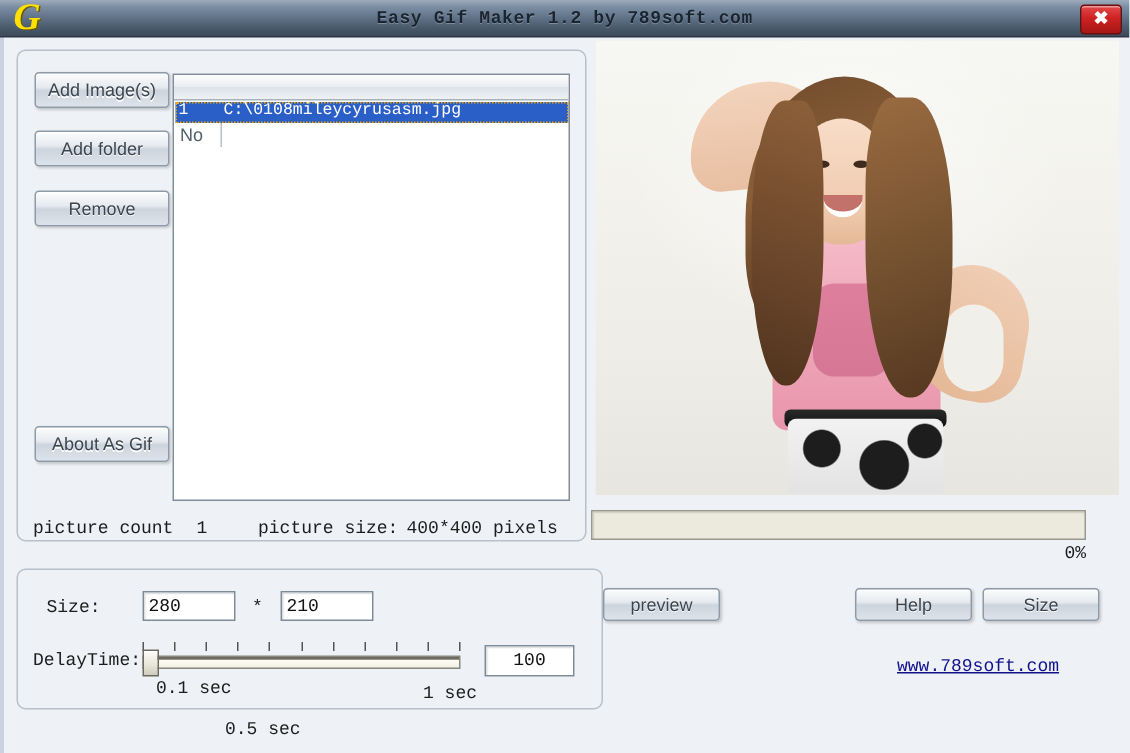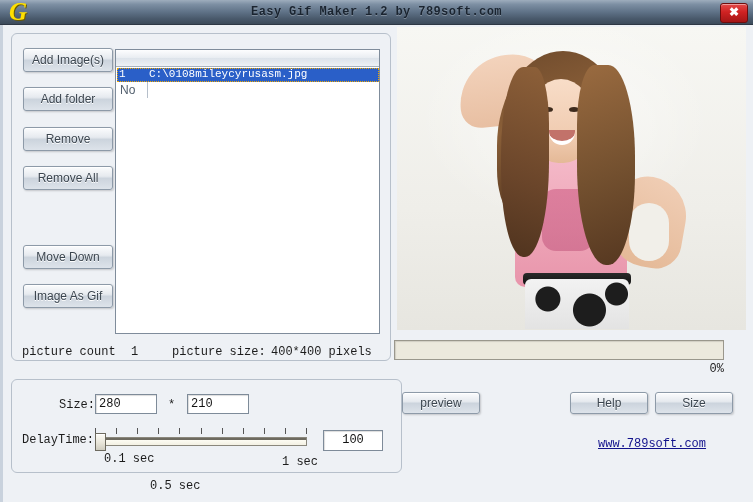--- a/index.html
+++ b/index.html
@@ -201,21 +201,21 @@
     position:absolute;left:640px;top:362px;width:84px;height:14px;
     text-align:right;font-family:"Liberation Mono",monospace;font-size:12px;
     color:#1c1c1c;
   }
 
   
   .lbl{
     position:absolute;font-family:"Liberation Mono",monospace;font-size:12px;
     color:#1c1c1c;white-space:nowrap;
   }
-  #lbl-size{left:31px;top:398px;margin-left:28px;}
+  #lbl-size{left:31px;top:398px;}
   #lbl-star{left:168px;top:398px;}
   #lbl-delay{left:22px;top:433px;}
   #lbl-s01{left:80px;top:452px;margin-left:24px;}
   #lbl-s05{left:150px;top:449px;margin-top:30px;}
   #lbl-s1{left:282px;top:455px;}
 
   .tbox{
     position:absolute;box-sizing:border-box;
     background:#fff;border:1px solid #7e8b99;
     box-shadow:inset 1px 1px 1px rgba(0,0,0,.14);
@@ -264,23 +264,21 @@
     <div class="closebtn">
       <div class="x">✖</div>
     </div>
   </div>
 
   <div class="groupbox" id="top-panel"></div>
 
   <div class="btn lbtn" id="b0">Add Image(s)</div>
   <div class="btn lbtn" id="b1">Add folder</div>
   <div class="btn lbtn" id="b2">Remove</div>
-  <div class="btn lbtn" id="b3">Remove All</div>
-  <div class="btn lbtn" id="b5">Move Down</div>
-  <div class="btn lbtn" id="b6">Image As Gif</div>
+  <div class="btn lbtn" id="b6">About As Gif</div>
 
   <div id="listview">
     <div class="lv-head">
       <div class="lv-col" id="lvc-no">No</div>
       <div class="lv-col" id="lvc-end"></div>
     </div>
     <div class="lv-row">
       <div class="sel"></div>
       <div class="lv-cell" id="lvr-no">1</div>
       <div class="lv-cell" id="lvr-path">C:\0108mileycyrusasm.jpg</div>

